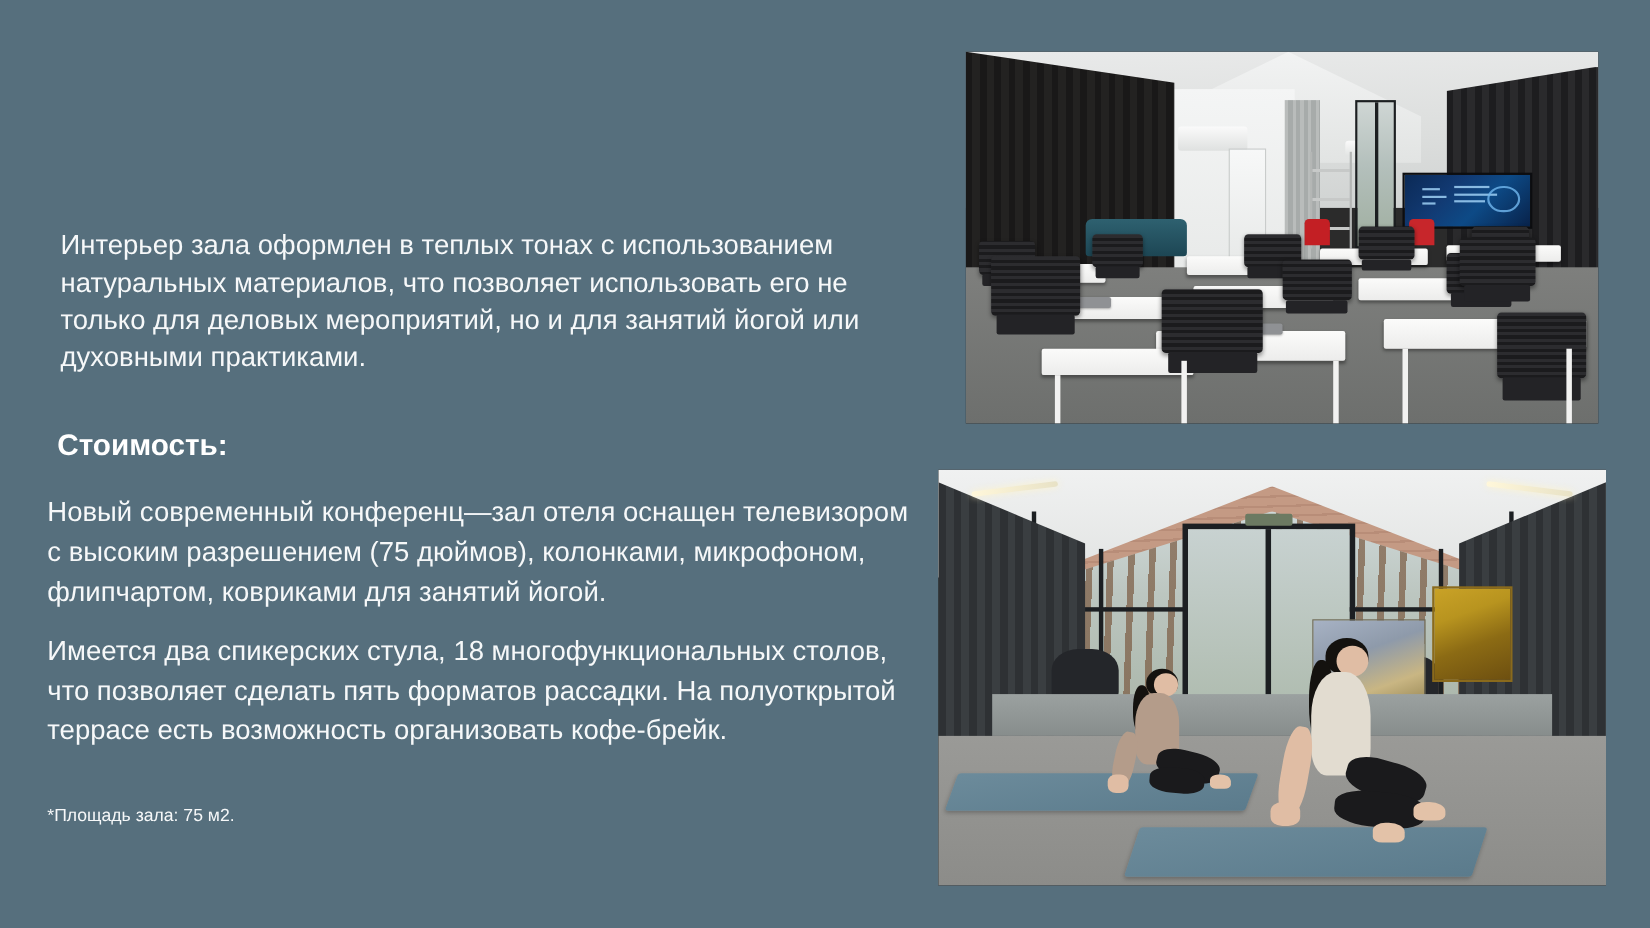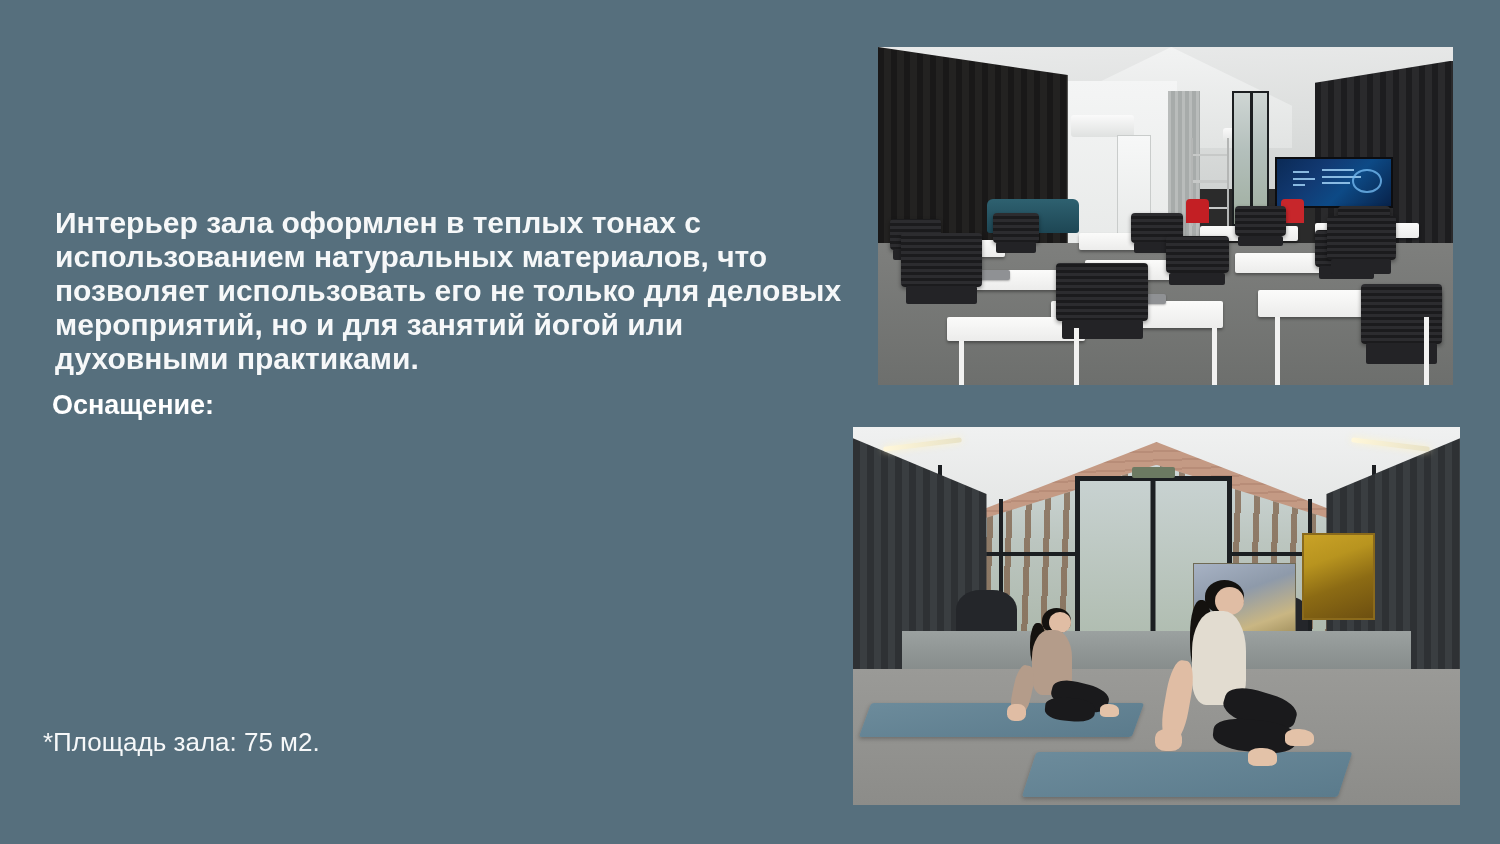--- a/index.html
+++ b/index.html
@@ -17,41 +17,41 @@
 
   .page-title {
     position:absolute; left:55px; top:66px;
     font-size:72px; font-weight:bold; line-height:1.0;
     letter-spacing:-0.5px; color:#ffffff;
     white-space:nowrap;
   }
 
   .intro-paragraph {
     position:absolute; left:55px; top:206px; width:790px;
-    font-size:30px; line-height:34px; font-weight:700; color:#f6f8f9;
+    font-size:25px; line-height:34px; font-weight:400; color:#f6f8f9;
   }
 
   .section-heading {
     position:absolute; left:52px; top:390px;
     font-size:27px; font-weight:bold; color:#ffffff;
   }
 
   .equip-paragraph {
     position:absolute; left:43px; top:448px; width:800px;
     font-size:25px; line-height:36px; color:#f6f8f9;
   }
 
   .seating-paragraph {
     position:absolute; left:43px; top:574px; width:800px;
     font-size:25px; line-height:36px; color:#f6f8f9;
   }
 
   .footnote {
     position:absolute; left:43px; top:726px; width:800px;
-    font-size:26px; line-height:32px; color:#f6f8f9;
+    font-size:16px; line-height:32px; color:#f6f8f9;
   }
 
   
   .photo {
     position:absolute; overflow:hidden;
     background:#2b2b2b;
   }
   .photo-top    { left:878px; top:47px;  width:575px; height:338px; }
   .photo-bottom { left:853px; top:427px; width:607px; height:378px; }
 
@@ -253,23 +253,25 @@
 </head>
 <body style="background: rgb(86, 111, 125);">
 
 <div class="slide">
 
   <div class="left-col">
 
 
     <p class="intro-paragraph">Интерьер зала оформлен в теплых тонах с использованием натуральных материалов, что позволяет использовать его не только для деловых мероприятий, но и для занятий йогой или духовными практиками.</p>
 
-    <h2 class="section-heading">Оснащение:</h2>
-
-
+    <h2 class="section-heading">Стоимость:</h2>
+
+    <p class="equip-paragraph">Новый современный конференц—зал отеля оснащен телевизором с высоким разрешением (75 дюймов), колонками, микрофоном, флипчартом, ковриками для занятий йогой.</p>
+
+    <p class="seating-paragraph">Имеется два спикерских стула, 18 многофункциональных столов, что позволяет сделать пять форматов рассадки. На полуоткрытой террасе есть возможность организовать кофе-брейк.</p>
 
     <div class="footnote">
       <div>*Площадь зала: 75 м2.</div>
     </div>
   </div>
 
   <div class="photo photo-top">
     <div class="ph-layer t-ceiling"></div>
     <div class="ph-layer t-gable"></div>
     <div class="ph-layer t-wall-mid"></div>

